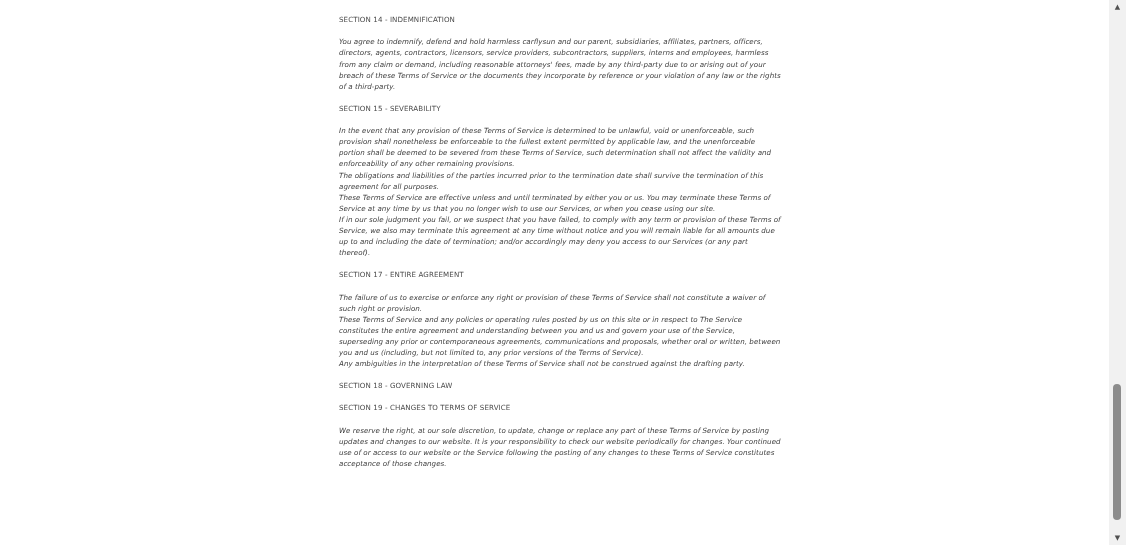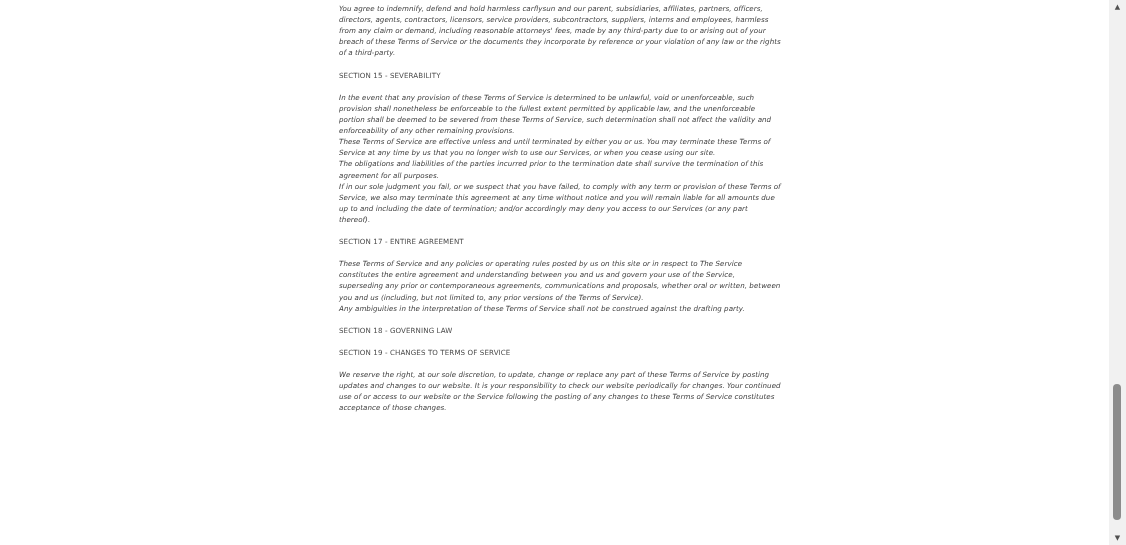--- a/index.html
+++ b/index.html
@@ -80,30 +80,32 @@
       border-radius: 4px;
     }
   </style>
 </head>
 <body>
 
 <div class="viewport">
   <div class="doc">
     <div class="topline"></div>
 
+    <div class="heading">SECTION 14 - INDEMNIFICATION</div>
     <p class="para">You agree to indemnify, defend and hold harmless carflysun and our parent, subsidiaries, affiliates, partners, officers, directors, agents, contractors, licensors, service providers, subcontractors, suppliers, interns and employees, harmless from any claim or demand, including reasonable attorneys' fees, made by any third-party due to or arising out of your breach of these Terms of Service or the documents they incorporate by reference or your violation of any law or the rights of a third-party.</p>
 
     <div class="heading">SECTION 15 - SEVERABILITY</div>
     <p class="para">In the event that any provision of these Terms of Service is determined to be unlawful, void or unenforceable, such provision shall nonetheless be enforceable to the fullest extent permitted by applicable law, and the unenforceable portion shall be deemed to be severed from these Terms of Service, such determination shall not affect the validity and enforceability of any other remaining provisions.</p>
 
+    <p class="para">The obligations and liabilities of the parties incurred prior to the termination date shall survive the termination of this agreement for all purposes.</p>
     <p class="para">These Terms of Service are effective unless and until terminated by either you or us. You may terminate these Terms of Service at any time by us that you no longer wish to use our Services, or when you cease using our site.</p>
-    <p class="para">The obligations and liabilities of the parties incurred prior to the termination date shall survive the termination of this agreement for all purposes.</p>
     <p class="para">If in our sole judgment you fail, or we suspect that you have failed, to comply with any term or provision of these Terms of Service, we also may terminate this agreement at any time without notice and you will remain liable for all amounts due up to and including the date of termination; and/or accordingly may deny you access to our Services (or any part thereof).</p>
 
     <div class="heading">SECTION 17 - ENTIRE AGREEMENT</div>
+    <p class="para">The failure of us to exercise or enforce any right or provision of these Terms of Service shall not constitute a waiver of such right or provision.</p>
     <p class="para">These Terms of Service and any policies or operating rules posted by us on this site or in respect to The Service constitutes the entire agreement and understanding between you and us and govern your use of the Service, superseding any prior or contemporaneous agreements, communications and proposals, whether oral or written, between you and us (including, but not limited to, any prior versions of the Terms of Service).</p>
     <p class="para">Any ambiguities in the interpretation of these Terms of Service shall not be construed against the drafting party.</p>
 
     <div class="heading">SECTION 18 - GOVERNING LAW</div>
 
     <div class="heading">SECTION 19 - CHANGES TO TERMS OF SERVICE</div>
     <p class="para">We reserve the right, at our sole discretion, to update, change or replace any part of these Terms of Service by posting updates and changes to our website. It is your responsibility to check our website periodically for changes. Your continued use of or access to our website or the Service following the posting of any changes to these Terms of Service constitutes acceptance of those changes.</p>
 
   </div>
 

